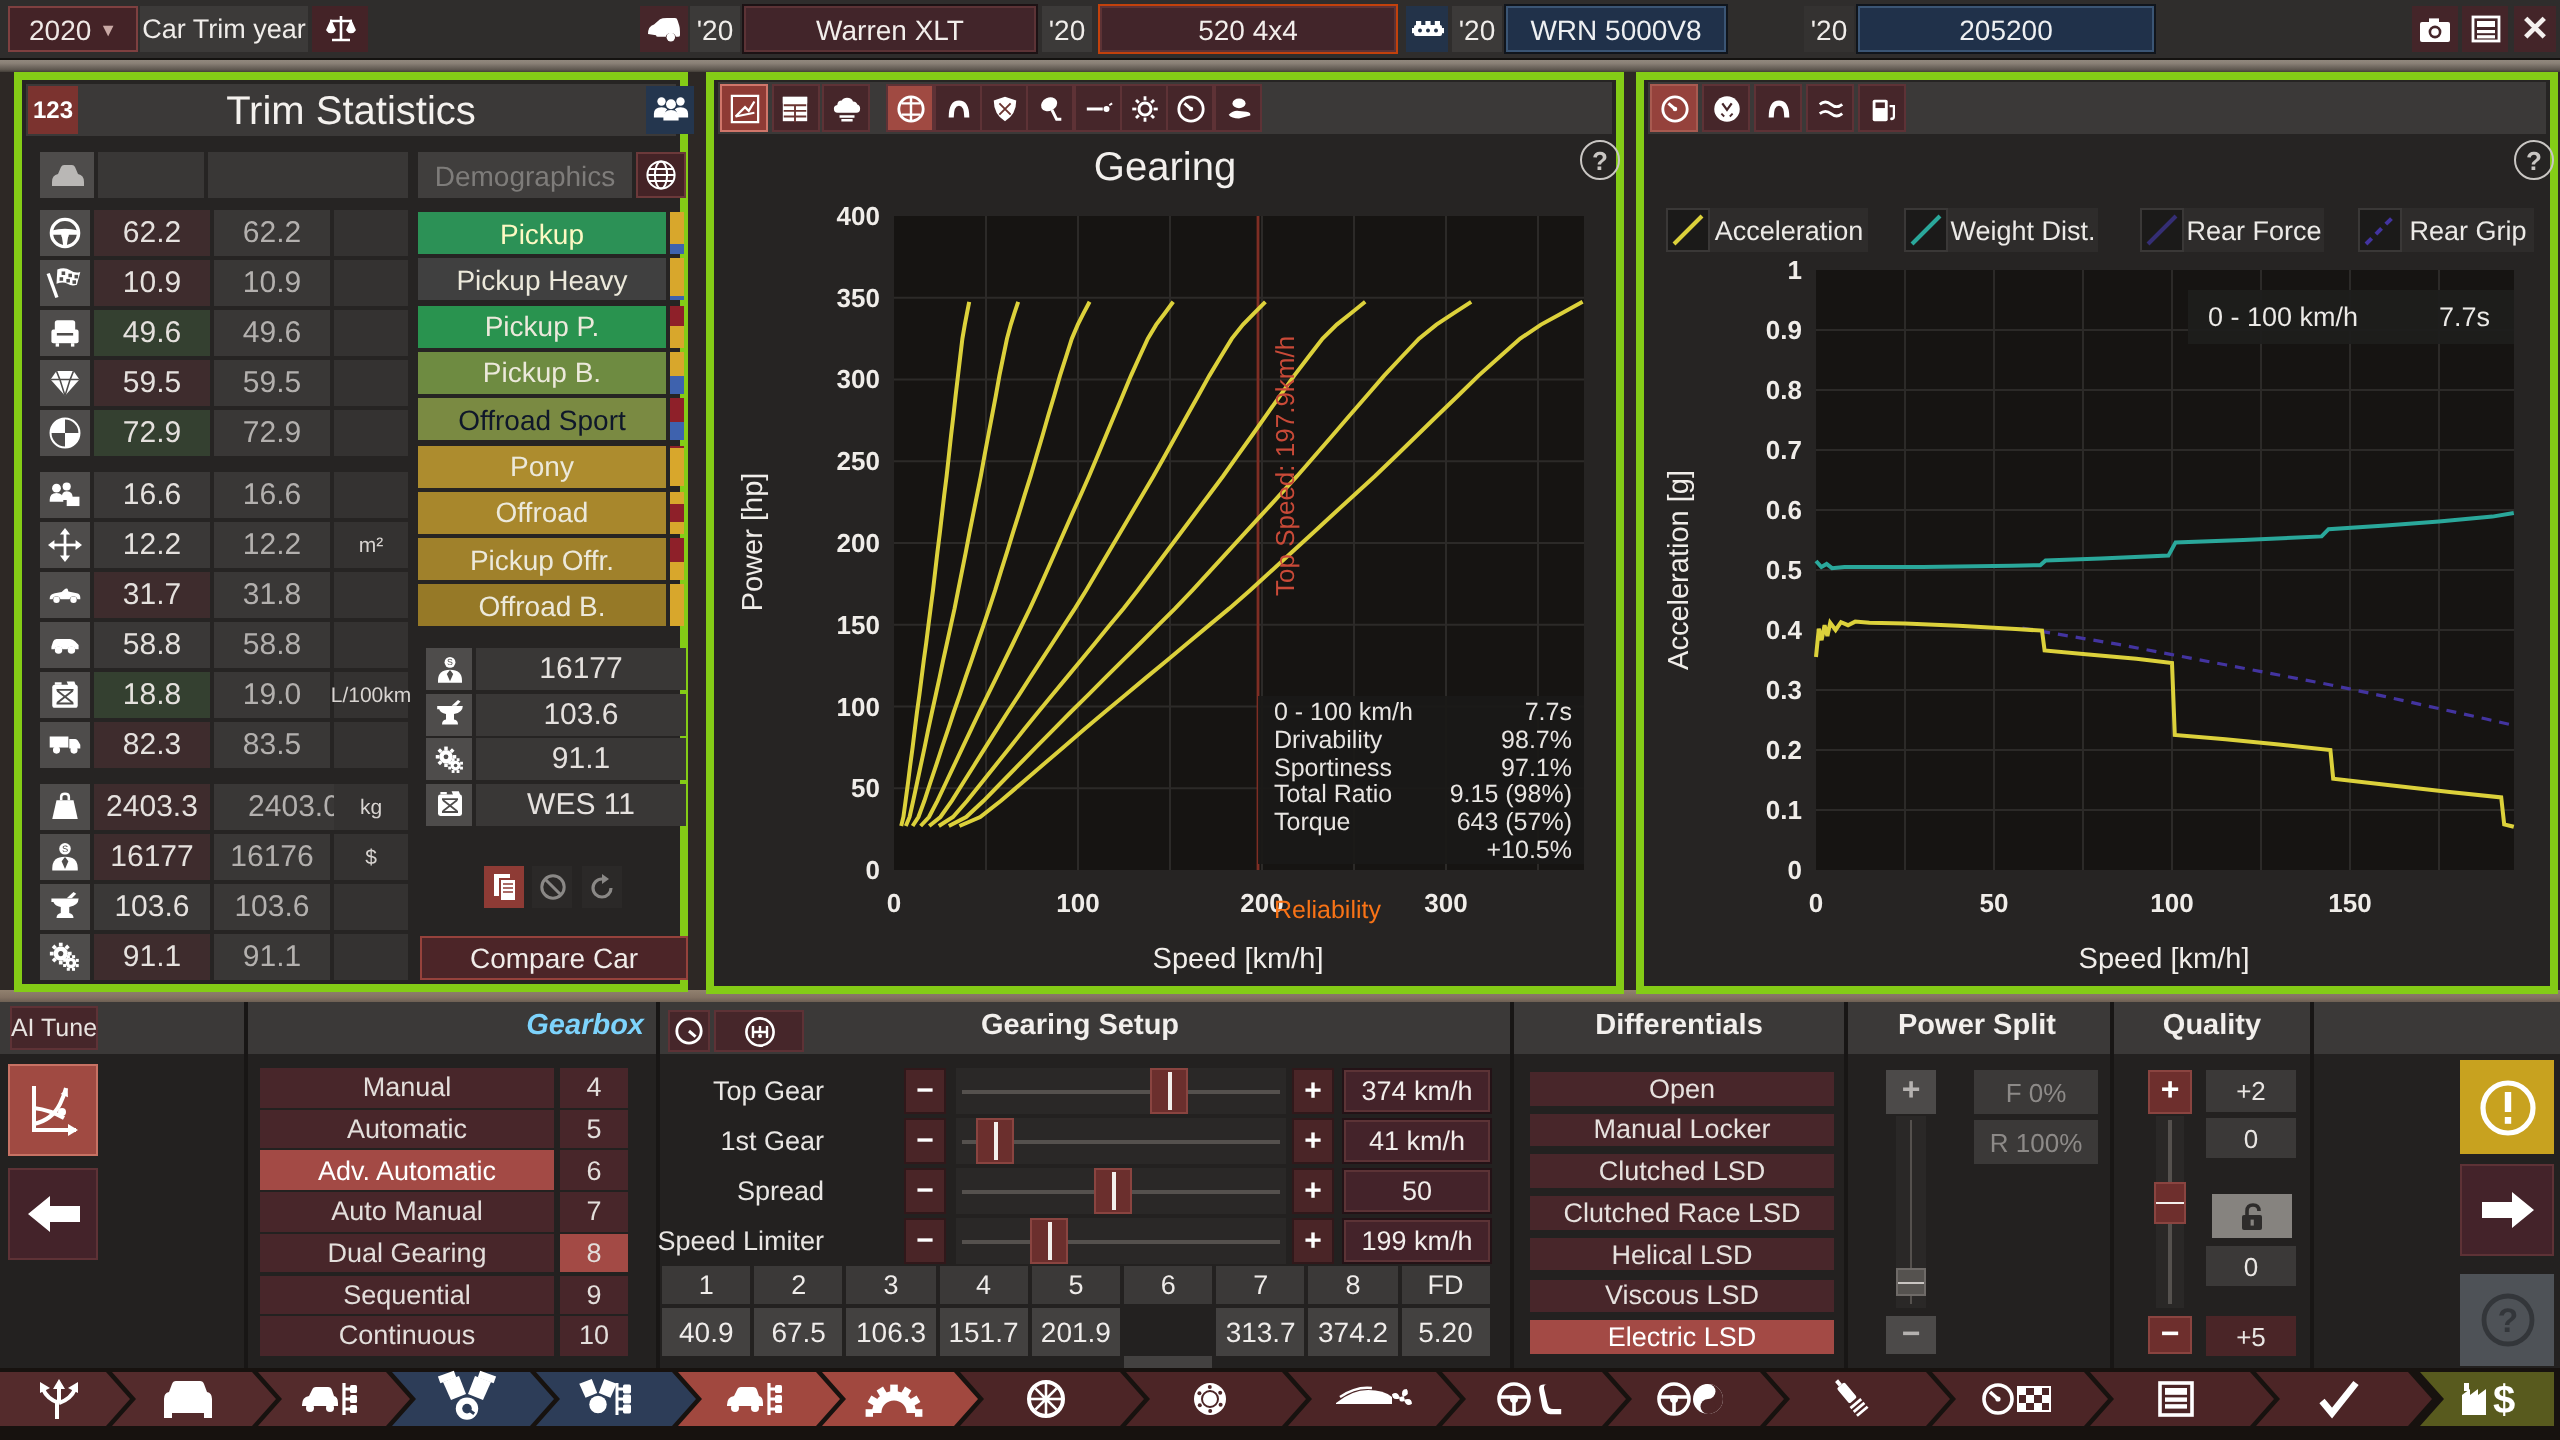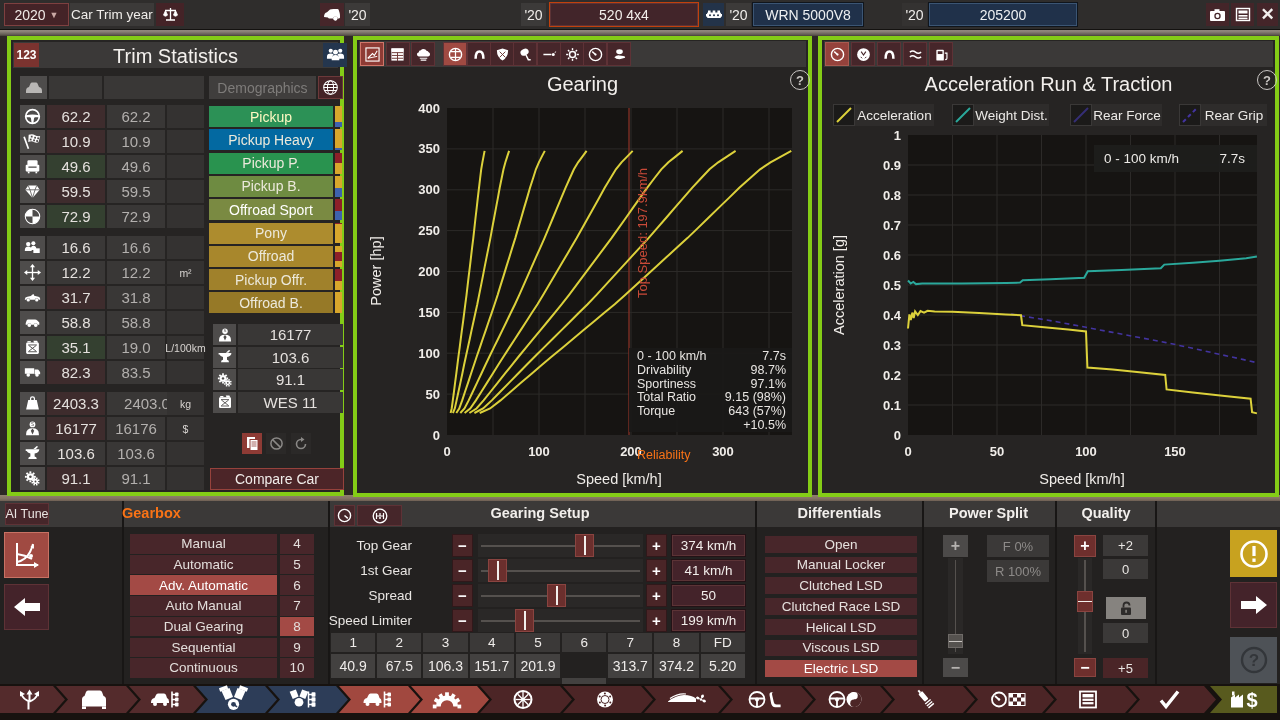--- a/index.html
+++ b/index.html
@@ -28,20 +28,21 @@
         </svg>
  </div>
  <div class="abs flex" style="left:320px;top:3px;width:24px;height:23px;background:#46262a;">
   <svg width="18" height="13" viewBox="0 0 18 13">
           <path d="M1 9 Q1 5 4 4.2 L7 1.6 Q8 1 10.5 1 L14.5 1 Q15.5 1 15.8 2.2 L16.6 4.8 Q17 6 17 8 L17 9.6 Q17 10.4 16 10.4 L14.9 10.4 A2.6 2.6 0 0 0 9.9 10.4 L6 10.4 Q5 10.4 5 9.6 Z" fill="#fff"></path>
           <circle cx="12.4" cy="10.4" r="1.9" fill="#fff" stroke="#46262a" stroke-width="0.01"></circle>
           <circle cx="12.4" cy="10.6" r="2.1" fill="#fff"></circle>
         </svg>
  </div>
  <div class="abs flex" style="left:345px;top:3px;width:25px;height:23px;background:#3c3a39;color:#f0edea;font-size:14px;">'20</div>
+ <div class="abs flex" style="left:371px;top:2px;width:148px;height:25px;background:#42252a;border:1px solid #1c1214;box-shadow:inset 0 0 0 1px #5c3336;color:#f2eeeb;font-size:14px;">Warren XLT</div>
  <div class="abs flex" style="left:521px;top:3px;width:25px;height:23px;background:#3c3a39;color:#f0edea;font-size:14px;">'20</div>
  <div class="abs flex" style="left:549px;top:2px;width:150px;height:25px;background:#42252a;border:1px solid #c2410c;box-shadow:inset 0 0 0 1px #5c3336;color:#f2eeeb;font-size:14px;">520 4x4</div>
  <div class="abs flex" style="left:703px;top:3px;width:21px;height:23px;background:#233349;">
   <svg width="16" height="12" viewBox="0 0 16 12">
           <g fill="#fff">
             <rect x="1" y="3.5" width="14" height="5.5" rx="1"></rect>
             <rect x="2" y="1.5" width="2.6" height="2.5"></rect>
             <rect x="6.7" y="1.5" width="2.6" height="2.5"></rect>
             <rect x="11.4" y="1.5" width="2.6" height="2.5"></rect>
             <rect x="0" y="5" width="1.4" height="2.6"></rect>
@@ -218,21 +219,21 @@
       <div class="abs flex" style="left:96px;top:271px;width:58px;height:23px;background:#393736;color:#b3b0ae;font-size:15px;">58.8</div>
       <div class="abs flex" style="left:156px;top:271px;width:37px;height:23px;background:#343231;color:#d8d4d1;font-size:10.5px;"></div>
 <div class="abs flex" style="left:9px;top:296px;width:25px;height:23px;background:#4e4c4b;">
         <svg width="17" height="17" viewBox="0 0 20 20">
           <path d="M4 4 L4 2.5 L8 2.5 L8 4 Z" fill="#fff"></path>
           <rect x="2.5" y="4" width="15" height="13.5" rx="1.5" fill="#fff"></rect>
           <path d="M11 2 L15.5 2 L16.5 4.5 L12 4.5 Z" fill="#fff"></path>
           <path d="M5.5 7.5 L14.5 14.5 M14.5 7.5 L5.5 14.5 M5 7 H15 M5 15 H15" stroke="#4e4c4b" stroke-width="1.1"></path>
         </svg>
       </div>
-      <div class="abs flex" style="left:36px;top:296px;width:58px;height:23px;background:#344030;color:#e5e1de;font-size:15px;">35.1</div>
+      <div class="abs flex" style="left:36px;top:296px;width:58px;height:23px;background:#344030;color:#e5e1de;font-size:15px;">18.8</div>
       <div class="abs flex" style="left:96px;top:296px;width:58px;height:23px;background:#393736;color:#b3b0ae;font-size:15px;">19.0</div>
       <div class="abs flex" style="left:156px;top:296px;width:37px;height:23px;background:#343231;color:#d8d4d1;font-size:10.5px;">L/100km</div>
 <div class="abs flex" style="left:9px;top:321px;width:25px;height:23px;background:#4e4c4b;">
         <svg width="17" height="17" viewBox="0 0 20 20">
           <rect x="1" y="5" width="11" height="6.5" fill="#fff"></rect>
           <path d="M12.5 6.5 L16 6.5 Q17 6.5 17.6 7.5 L19 9.8 L19 12 L12.5 12 Z" fill="#fff"></path>
           <circle cx="5" cy="13" r="2.1" fill="#fff"></circle>
           <circle cx="15.3" cy="13" r="2.1" fill="#fff"></circle>
         </svg>
       </div>
@@ -295,36 +296,36 @@
         </svg>
       </div>
       <div class="abs flex" style="left:36px;top:427px;width:58px;height:23px;background:#3e2c2d;color:#e5e1de;font-size:15px;">91.1</div>
       <div class="abs flex" style="left:96px;top:427px;width:58px;height:23px;background:#393736;color:#b3b0ae;font-size:15px;">91.1</div>
       <div class="abs flex" style="left:156px;top:427px;width:37px;height:23px;background:#343231;color:#d8d4d1;font-size:10.5px;"></div>
 <div class="abs flex" style="left:198px;top:66px;width:124px;height:21px;background:#2c9156;color:#fef9c3;font-size:14px;">Pickup</div>
 <div class="abs" style="left:324px;top:66px;width:7px;height:21px;">
         <div class="abs" style="left:0;top:0%;width:100%;height:78%;background:#d8a72c;"></div>
         <div class="abs" style="left:0;top:78%;width:100%;height:22%;background:#3e62ae;"></div>
       </div>
-<div class="abs flex" style="left:198px;top:89.3px;width:124px;height:21px;background:#0369a1;color:#ece9db;font-size:14px;">Pickup Heavy</div>
+<div class="abs flex" style="left:198px;top:89.3px;width:124px;height:21px;background:#404040;color:#ece9db;font-size:14px;">Pickup Heavy</div>
 <div class="abs" style="left:324px;top:89.3px;width:7px;height:21px;">
         <div class="abs" style="left:0;top:0%;width:100%;height:88%;background:#d8a72c;"></div>
         <div class="abs" style="left:0;top:88%;width:100%;height:12%;background:#3e62ae;"></div>
       </div>
 <div class="abs flex" style="left:198px;top:112.6px;width:124px;height:21px;background:#29934f;color:#ece9db;font-size:14px;">Pickup P.</div>
 <div class="abs" style="left:324px;top:112.6px;width:7px;height:21px;">
         <div class="abs" style="left:0;top:0%;width:100%;height:48%;background:#8e2029;"></div>
         <div class="abs" style="left:0;top:48%;width:100%;height:52%;background:#d8a72c;"></div>
       </div>
 <div class="abs flex" style="left:198px;top:135.9px;width:124px;height:21px;background:#6e8b41;color:#ece9db;font-size:14px;">Pickup B.</div>
 <div class="abs" style="left:324px;top:135.9px;width:7px;height:21px;">
         <div class="abs" style="left:0;top:0%;width:100%;height:56%;background:#d8a72c;"></div>
         <div class="abs" style="left:0;top:56%;width:100%;height:44%;background:#3e62ae;"></div>
       </div>
-<div class="abs flex" style="left:198px;top:159.20000000000002px;width:124px;height:21px;background:#7a8a42;color:#ffffff;font-size:14px;">Offroad Sport</div>
+<div class="abs flex" style="left:198px;top:159.20000000000002px;width:124px;height:21px;background:#7a8a42;color:#0f172a;font-size:14px;">Offroad Sport</div>
 <div class="abs" style="left:324px;top:159.20000000000002px;width:7px;height:21px;">
         <div class="abs" style="left:0;top:0%;width:100%;height:55%;background:#8e2029;"></div>
         <div class="abs" style="left:0;top:55%;width:100%;height:45%;background:#3e62ae;"></div>
       </div>
 <div class="abs flex" style="left:198px;top:182.50000000000003px;width:124px;height:21px;background:#ad8c2e;color:#ece9db;font-size:14px;">Pony</div>
 <div class="abs" style="left:324px;top:182.50000000000003px;width:7px;height:21px;">
         <div class="abs" style="left:0;top:0%;width:100%;height:8%;background:#8e2029;"></div>
         <div class="abs" style="left:0;top:8%;width:100%;height:92%;background:#d8a72c;"></div>
       </div>
 <div class="abs flex" style="left:198px;top:205.80000000000004px;width:124px;height:21px;background:#a8872c;color:#ece9db;font-size:14px;">Offroad</div>
@@ -583,21 +584,20 @@
         </svg>
       </div>
 <div class="abs flex" style="left:107px;top:2px;width:24px;height:24px;background:#46262a;border:1px solid #5e3236;">
         <svg width="15" height="15" viewBox="0 0 16 16">
           <rect x="2.5" y="3" width="8" height="11.5" rx="1" fill="#fff"></rect>
           <rect x="4" y="4.5" width="5" height="3" fill="#46262a"></rect>
           <path d="M11.5 6.5 L13.8 6.5 L13.8 12 Q13.8 13.2 12.8 13.2" stroke="#fff" stroke-width="1.2" fill="none"></path>
           <circle cx="12.6" cy="13.2" r="0.8" fill="#fff"></circle>
         </svg>
       </div>
-<div class="abs" style="left:0;right:0;top:33px;text-align:center;font-size:20px;color:#f2efec;">Acceleration Run &amp; Traction</div>
 <div class="abs flex" style="left:435px;top:30px;width:20px;height:20px;border-radius:50%;border:1.5px solid #c9c6c3;color:#c9c6c3;font-size:13px;font-weight:700;">?</div>
 <div class="abs" style="left:11px;top:64px;width:22px;height:22px;background:#1b1a19;border:1px solid #3a3837;">
         <svg width="20" height="20" viewBox="0 0 20 20">
           <path d="M3 17 L17 3" stroke="#dcd13b" stroke-width="2"></path>
         </svg>
       </div>
       <div class="abs flex" style="left:33px;top:64px;width:79px;height:22px;background:#2e2c2b;color:#eceae7;font-size:13.5px;">Acceleration</div>
 <div class="abs" style="left:130px;top:64px;width:22px;height:22px;background:#1b1a19;border:1px solid #3a3837;">
         <svg width="20" height="20" viewBox="0 0 20 20">
           <path d="M3 17 L17 3" stroke="#2aa89b" stroke-width="2"></path>
@@ -682,21 +682,21 @@
           <path d="M27 25 L22 22 V28 Z" fill="#fff"></path>
           <path d="M21 4 L19 8 L23 8 Z" fill="#fff" transform="rotate(25 21 6)"></path>
           <circle cx="19" cy="16" r="2" fill="#fff"></circle>
         </svg>
       </div>
 <div class="abs flex" style="left:4px;top:83px;width:45px;height:46px;background:#44232a;border:1px solid #5e3236;">
         <svg width="30" height="22" viewBox="0 0 30 22">
           <path d="M2 11 L13 2 V7 H28 V15 H13 V20 Z" fill="#fff"></path>
         </svg>
       </div>
-<div class="abs" style="left:122px;top:4px;width:200px;text-align:left;font-size:14.5px;font-weight:700;color:#f97316;">Gearbox</div>
+<div class="abs" style="left:122px;top:4px;width:200px;text-align:right;font-size:14.5px;font-weight:700;color:#7dd3fc;font-style:italic;">Gearbox</div>
 <div class="abs flex" style="left:130px;top:33px;width:147px;height:19.6px;background:#48262a;color:#e3dedb;font-size:13.5px;">Manual</div>
 <div class="abs flex" style="left:280px;top:33px;width:34px;height:19.6px;background:#48262a;color:#e3dedb;font-size:13.5px;">4</div>
 <div class="abs flex" style="left:130px;top:53.7px;width:147px;height:19.6px;background:#48262a;color:#e3dedb;font-size:13.5px;">Automatic</div>
 <div class="abs flex" style="left:280px;top:53.7px;width:34px;height:19.6px;background:#48262a;color:#e3dedb;font-size:13.5px;">5</div>
 <div class="abs flex" style="left:130px;top:74.4px;width:147px;height:19.6px;background:#a34a45;color:#fff;font-size:13.5px;">Adv. Automatic</div>
 <div class="abs flex" style="left:280px;top:74.4px;width:34px;height:19.6px;background:#48262a;color:#e3dedb;font-size:13.5px;">6</div>
 <div class="abs flex" style="left:130px;top:95.10000000000001px;width:147px;height:19.6px;background:#48262a;color:#e3dedb;font-size:13.5px;">Auto Manual</div>
 <div class="abs flex" style="left:280px;top:95.10000000000001px;width:34px;height:19.6px;background:#48262a;color:#e3dedb;font-size:13.5px;">7</div>
 <div class="abs flex" style="left:130px;top:115.80000000000001px;width:147px;height:19.6px;background:#48262a;color:#e3dedb;font-size:13.5px;">Dual Gearing</div>
 <div class="abs flex" style="left:280px;top:115.80000000000001px;width:34px;height:19.6px;background:#a34a45;color:#e3dedb;font-size:13.5px;">8</div>

